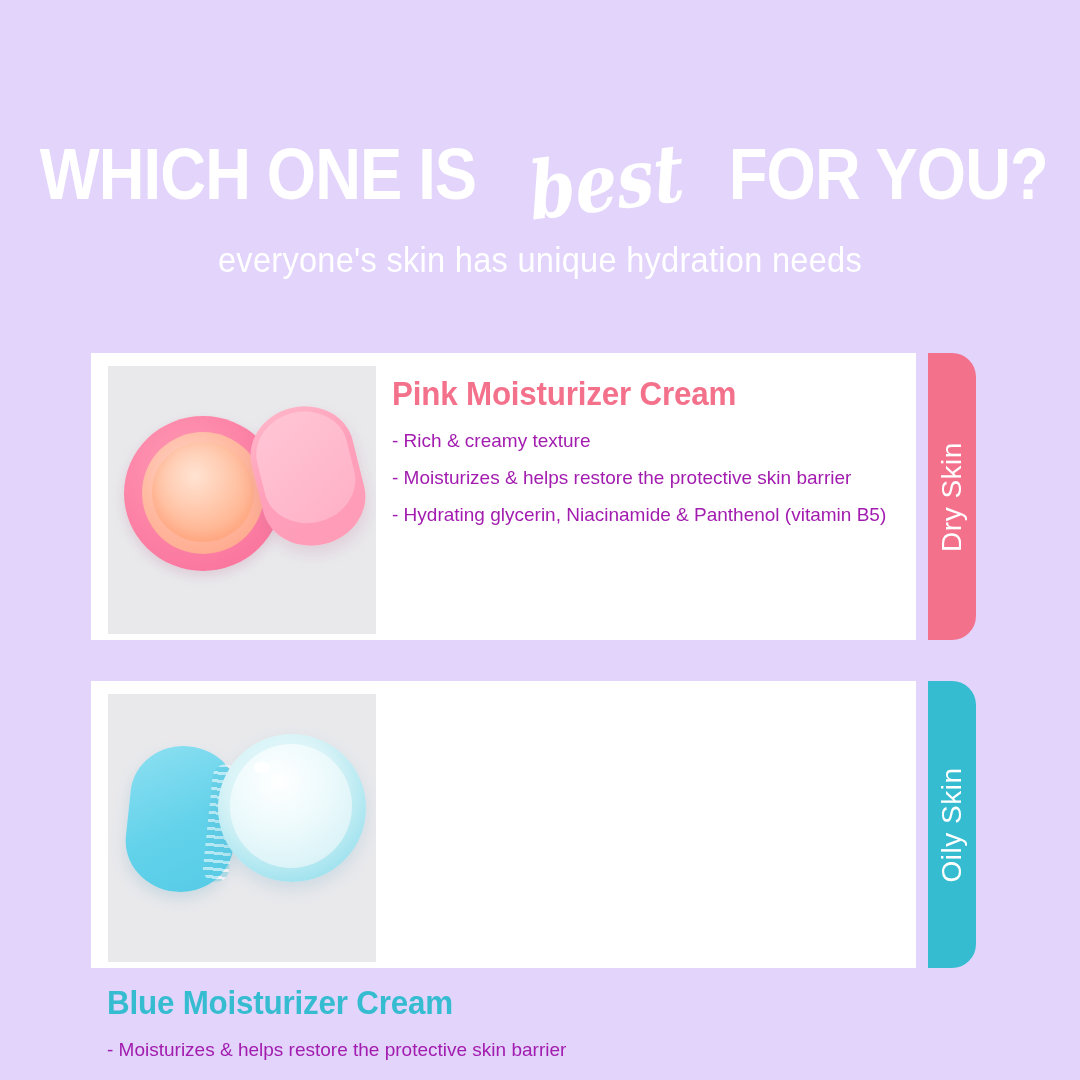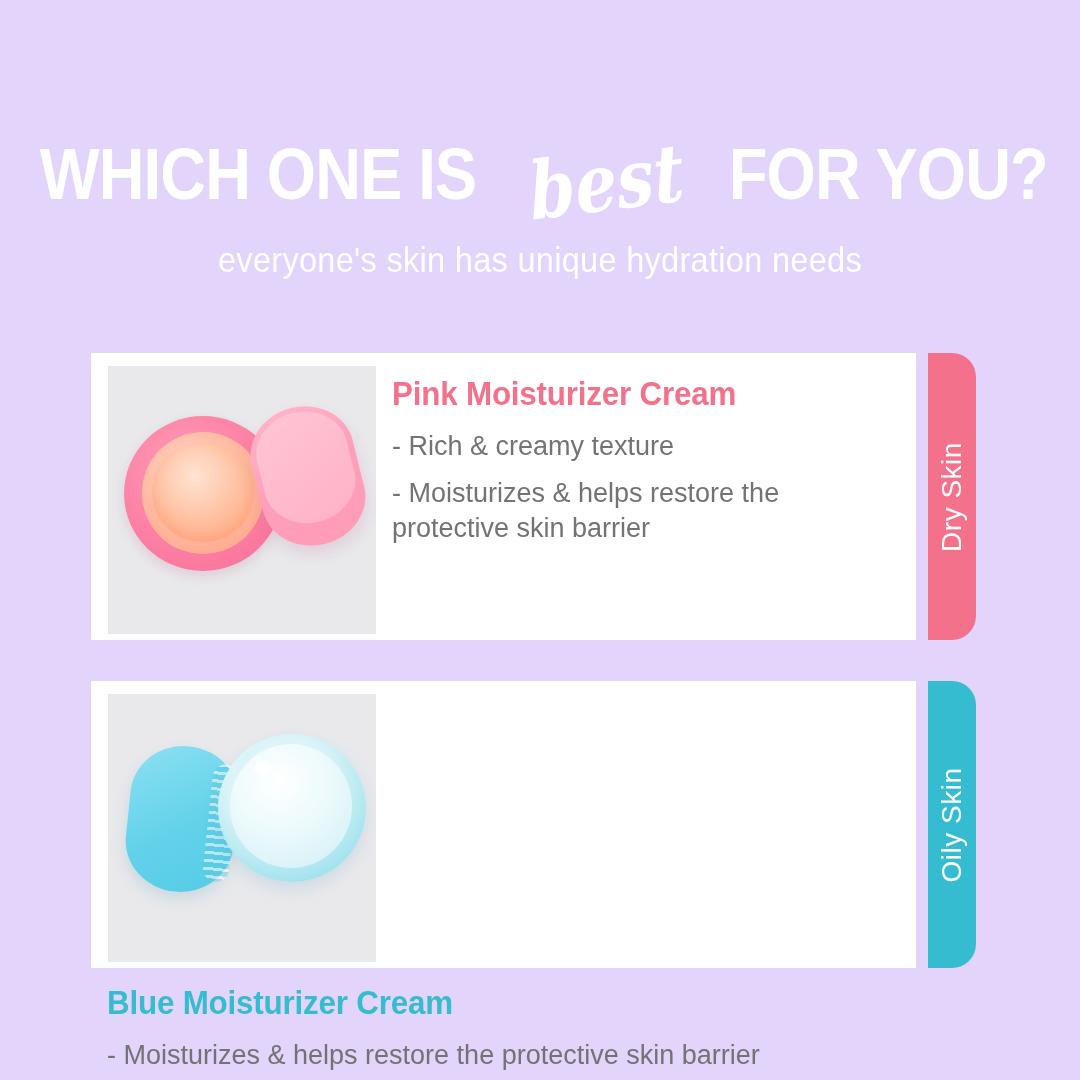--- a/index.html
+++ b/index.html
@@ -184,23 +184,23 @@
     transform: scaleX(0.95);
     transform-origin: left center;
     margin: 0 0 16px 0;
     white-space: nowrap;
   }
   #title-pink { color: #f4718c; }
   #title-blue { color: #35bcd0; }
 
   .feature {
     font-family: "Liberation Sans", sans-serif;
-    font-size: 27px;
+    font-size: 19px;
     line-height: 1.27;
-    color: #737373;
+    color: #a21caf;
     margin: 0 0 13px 0;
   }
 
   
   .tab {
     position: absolute;
     width: 48px;
     border-top-right-radius: 24px;
     border-bottom-right-radius: 24px;
     display: flex;
@@ -243,20 +243,21 @@
     <div class="pink-jar-inner"></div>
     <div class="pink-jar-cream"></div>
     <div class="pink-lid">
       <div class="pink-lid-top"></div>
     </div>
   </div>
   <div class="content">
     <div class="product-title" id="title-pink">Pink Moisturizer Cream</div>
     <p class="feature">- Rich &amp; creamy texture</p>
     <p class="feature">- Moisturizes &amp; helps restore the protective skin barrier</p>
+    <p class="feature">- Hydrating glycerin, Niacinamide &amp; Panthenol (vitamin B5)</p>
   </div>
 </div>
 <div class="tab" id="tab-pink">
   <span class="tab-label">Dry Skin</span>
 </div>
 
 <div class="card" id="card-blue">
   <div class="photo">
     <div class="blue-lid">
       <div class="blue-lid-ridge"></div>

